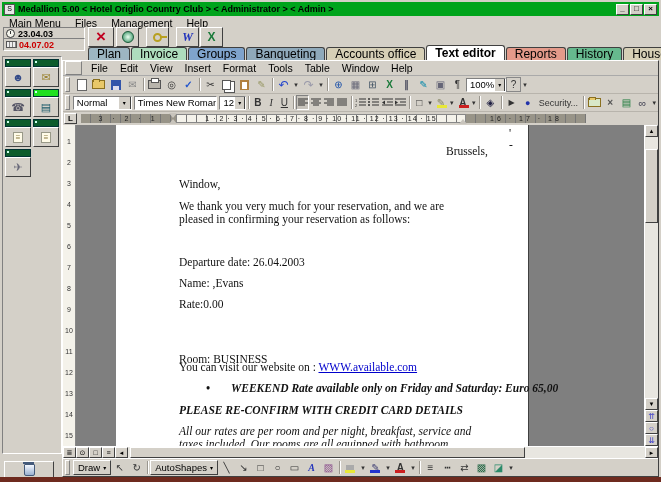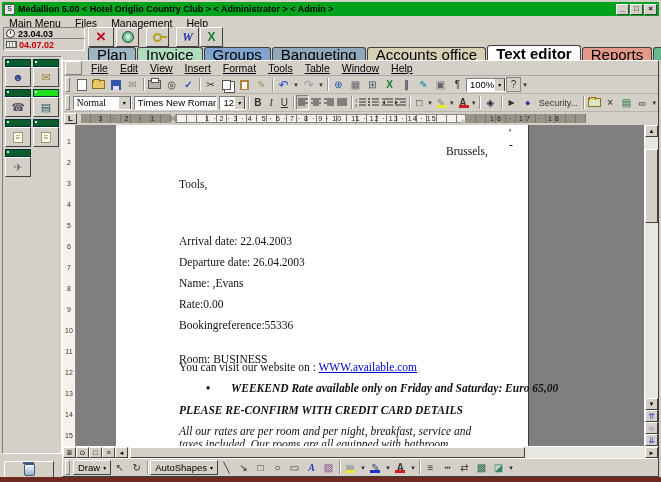--- a/index.html
+++ b/index.html
@@ -32,28 +32,28 @@
   .sb-hdr{height:6px;background:#0c5c2c;border:1px solid #033;position:relative;}
   .sb-hdr.bright{background:#20e020;}
   .sb-hdr::before{content:"";position:absolute;left:1px;top:1px;width:2px;height:2px;background:#cfe;}
   .sb-btn{height:20px;font-size:11px;}
   .trashbtn{position:absolute;left:4px;bottom:4px;width:50px;height:17px;}
   .can{width:9px;height:10px;border:1px solid #445a7a;background:linear-gradient(#f4f8ff,#9ab0d0);border-radius:1px 1px 2px 2px;position:relative;}
   .can::before{content:"";position:absolute;left:-2px;top:-3px;width:11px;height:2px;background:#445a7a;}
   
   .tabstrip{position:absolute;left:88px;top:46px;right:2px;height:14px;display:flex;align-items:flex-end;}
   .tab{height:12px;border:1px solid #404040;border-bottom:none;border-radius:3px 3px 0 0;
-       font-size:15px;display:flex;align-items:center;padding:0 8px;margin-right:1px;white-space:nowrap;}
+       font-size:12px;display:flex;align-items:center;padding:0 8px;margin-right:1px;white-space:nowrap;}
   .tab.active{height:14px;font-weight:bold;z-index:3;}
   
   .editor{position:absolute;left:62px;top:60px;width:597px;height:417px;background:#d4d0c8;
           border:1px solid;border-color:#ffffff #404040 #404040 #ffffff;box-sizing:border-box;
           display:flex;flex-direction:column;}
   .wmenubar{height:14px;display:flex;align-items:center;font-size:10.5px;border-bottom:1px solid #aaa;}
-  .wmenubar span{padding:0 6px;text-decoration:underline;}
+  .wmenubar span{padding:0 6px;}
   .grip{width:3px;height:80%;border:1px solid;border-color:#fff #808080 #808080 #fff;margin:0 3px 0 2px;}
   .toolrow{height:17px;display:flex;align-items:center;border-bottom:1px solid #b8b4ac;}
   .ti{width:17px;height:15px;display:flex;align-items:center;justify-content:center;font-size:10px;
       color:#333;position:relative;box-sizing:border-box;}
   .sep{width:1px;height:13px;background:#9a968e;margin:0 2px;box-shadow:1px 0 0 #fff;}
   .dd{width:8px;height:15px;display:flex;align-items:center;justify-content:center;font-size:7px;color:#333;}
   .combo{height:14px;background:#fff;border:1px solid;border-color:#808080 #fff #fff #808080;
          display:flex;align-items:center;font-size:9.5px;padding-left:3px;box-sizing:border-box;white-space:nowrap;overflow:hidden;}
   .combo .ca{margin-left:auto;width:11px;height:12px;background:#d4d0c8;border:1px solid;
              border-color:#fff #404040 #404040 #fff;font-size:6px;display:flex;align-items:center;justify-content:center;}
@@ -314,21 +314,21 @@
         <span class="ca">▾</span>
       </span>
       <span class="ti" style="border:1px solid #888;width:15px;">
           <span>?</span>
         </span>
       <span class="dd">▾</span>
     </div>
 
     <div class="toolrow">
       <span class="grip"></span>
-      <span class="combo" style="width:62px;font-family:Liberation Serif, serif;">
+      <span class="combo" style="width:62px;">
         <span>Normal</span>
         <span class="ca">▾</span>
       </span>
       <span class="combo" style="width:88px;margin-left:2px;">
         <span>Times New Roman</span>
 
       </span>
       <span class="combo" style="width:28px;margin-left:2px;">
         <span>12</span>
         <span class="ca">▾</span>
@@ -492,26 +492,25 @@
 12
 13
 14
 15</div>
       <div class="docarea" style="background-color: rgb(127, 127, 127);">
         <div class="page">
           <div class="doctext">
             <div class="dl" style="left:330px;top:2px;">'</div>
             <div class="dl" style="left:330px;top:13px;">-</div>
             <div class="dl" style="left:267px;top:20px;">Brussels,</div>
-            <div class="dl" style="top:53px;">Tools,</div>
-            <div class="dl" style="top:110px;">Arrival date: 22.04.2003</div>
+            <div class="dl" style="top:53px;">Window,</div>
+            <div class="dl para" style="top:75px;">We thank you very much for your reservation, and we are pleased in confirming your reservation as follows:</div>
             <div class="dl" style="top:131px;">Departure date: 26.04.2003</div>
             <div class="dl" style="top:152px;">Name: ,Evans</div>
             <div class="dl" style="top:173px;">Rate:0.00</div>
-            <div class="dl" style="top:194px;">Bookingreference:55336</div>
             <div class="dl" style="top:215px;margin-top:13px;">Room: BUSINESS</div>
             <div class="dl" style="top:236px;">
               <span>You can visit our website on : </span><span style="text-decoration: underline; color: rgb(0, 0, 204);">WWW.available.com</span>
             </div>
             <div class="dl bi" style="top:257px;">
               <span style="position:absolute;left:27px;">•</span>
               <span style="position:absolute;left:52px;white-space:nowrap;">WEEKEND Rate available only on Friday and Saturday: Euro 65,00</span>
             </div>
             <div class="dl bi" style="top:279px;">PLEASE RE-CONFIRM WITH CREDIT CARD DETAILS</div>
             <div class="dl para it" style="top:300px;width:305px;">All our rates are per room and per night, breakfast, service and taxes included.  Our rooms are all equipped with bathroom, hairdryer, radio, television, telephone and mini-bar.</div>

